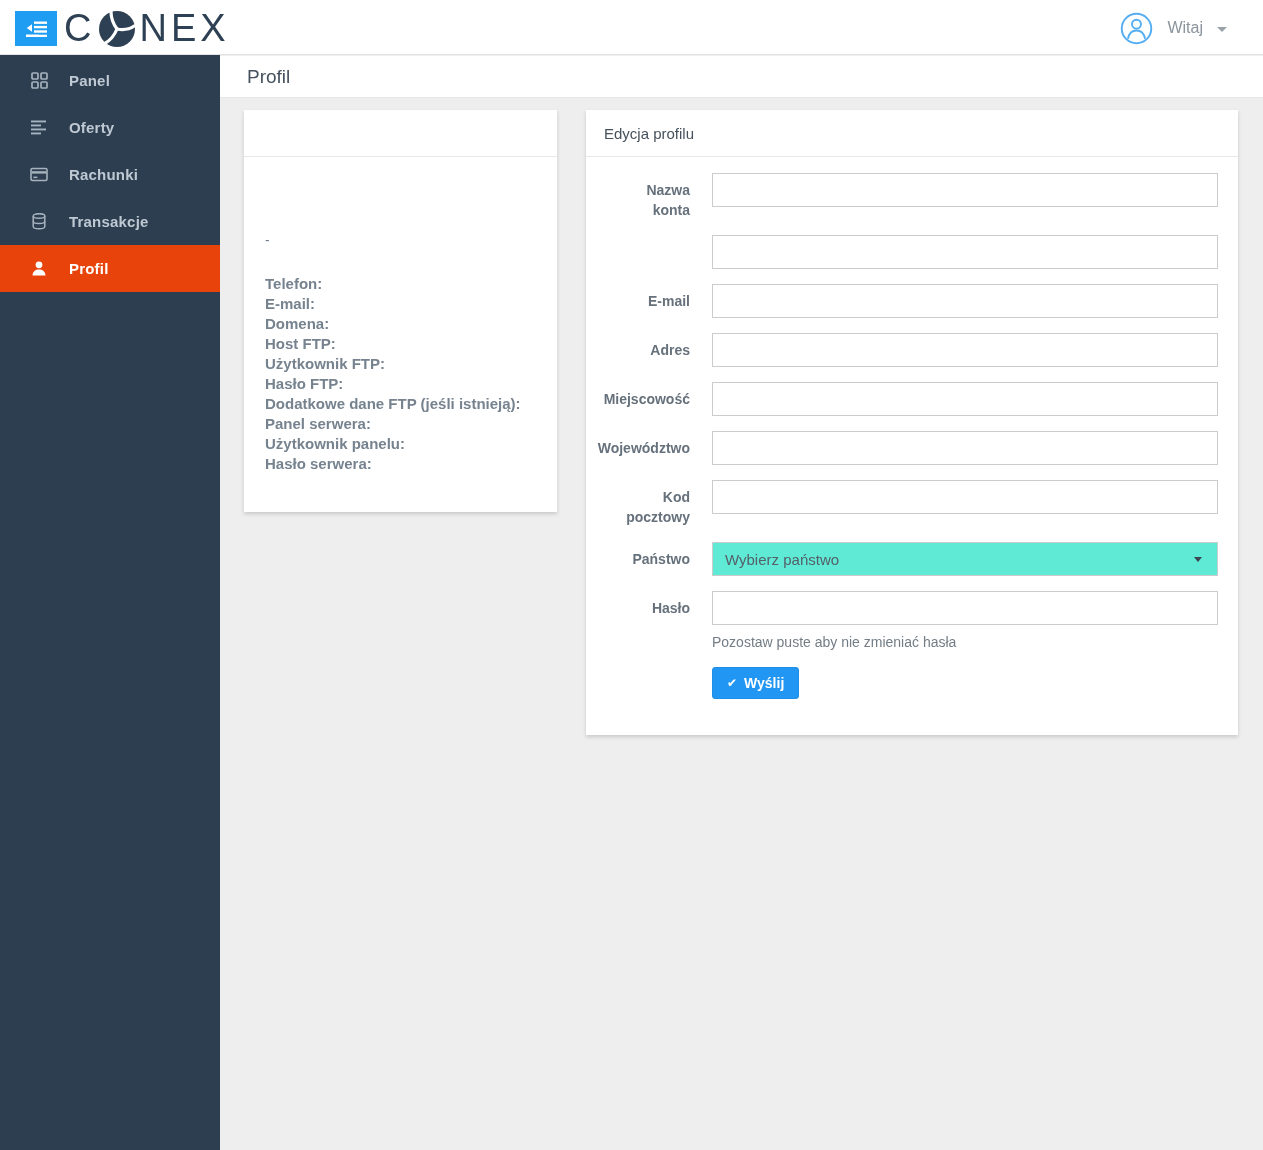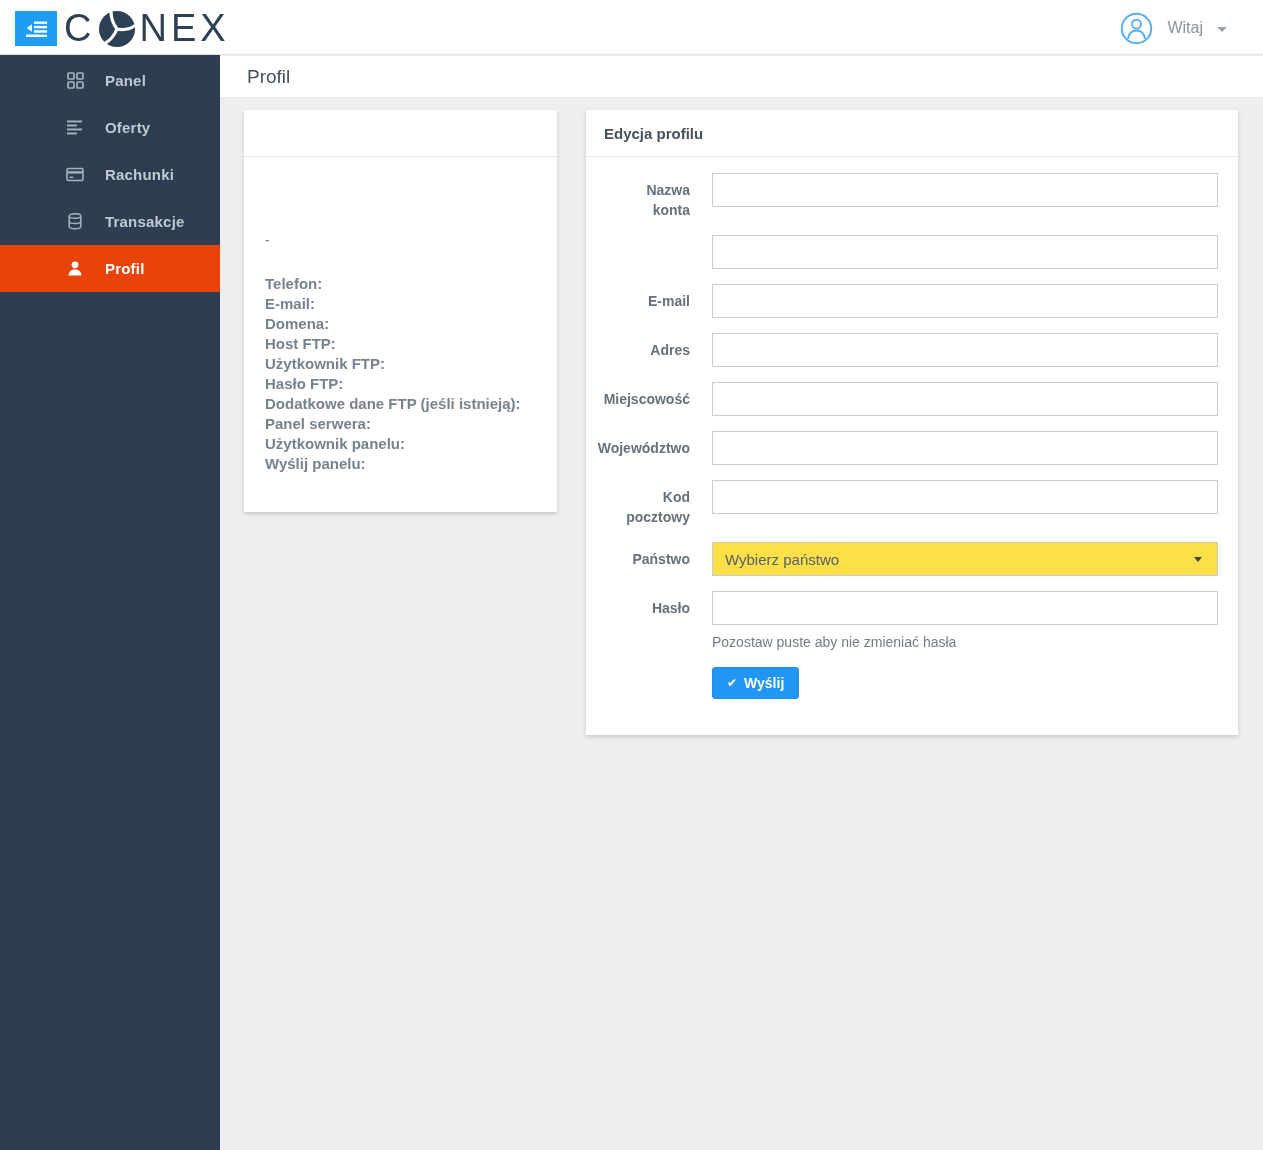--- a/index.html
+++ b/index.html
@@ -15,53 +15,53 @@
   .brand { position:absolute; left:64px; top:4px; height:48px; display:flex; align-items:center;
            color:#2e4154; font-weight:300; font-size:38px; letter-spacing:4px; }
   .brand .o-mark { margin:0 2px; position:relative; top:1px; }
   .user-menu { position:absolute; right:36px; top:8px; height:40px; display:flex; align-items:center; gap:14px; cursor:pointer; }
   .user-menu .greet { color:#8b949c; font-size:16px; }
   .caret-down { width:0; height:0; border-left:5px solid transparent; border-right:5px solid transparent;
                 border-top:5px solid #9aa3aa; margin-top:2px; }
 
   
   .sidebar { position:absolute; left:0; top:55px; width:220px; height:1095px; background:#2d3e50; padding-top:2px; }
-  .side-item { height:47px; display:flex; align-items:center; color:#bfc9d3; cursor:pointer;padding-left:36px; }
+  .side-item { height:47px; display:flex; align-items:center; color:#bfc9d3; cursor:pointer; }
   .side-item .s-icon { width:18px; margin-left:30px; display:flex; justify-content:center; color:#a6b2bd; }
   .side-item .s-label { margin-left:21px; font-size:15px; font-weight:600; letter-spacing:.2px; }
   .side-item.active { background:#e8430a; color:#ffffff; }
   .side-item.active .s-icon { color:#ffffff; }
 
   
   .titlebar { position:absolute; left:220px; top:56px; width:1043px; height:42px; background:#ffffff;
               border-bottom:1px solid #e7e7e7; display:flex; align-items:center; }
   .titlebar .ptitle { margin-left:27px; font-size:19px; color:#45525e; }
 
   
   .content { position:absolute; left:220px; top:98px; width:1043px; height:1052px; }
   .card { background:#ffffff; box-shadow:0 2px 4px rgba(0,0,0,.16); }
   .card-head { height:47px; border-bottom:1px solid #e8e8e8; display:flex; align-items:center; }
-  .card-head .chead-title { margin-left:18px; font-size:15px; font-weight:700; color:#46515c; }
+  .card-head .chead-title { margin-left:18px; font-size:15px; font-weight:400; color:#46515c; }
 
   .info-card { position:absolute; left:24px; top:12px; width:313px; height:402px; }
   .info-body { padding:20px 20px 0 21px; }
   .info-spacer { height:55px; }
   .info-dash { color:#76838f; font-size:14px; height:20px; }
   .info-gap { height:22px; }
   .info-label { color:#76838f; font-size:15px; font-weight:700; line-height:20px; white-space:nowrap; }
 
   .edit-card { position:absolute; left:366px; top:12px; width:652px; }
   .form-body { padding:16px 13px 36px 0; }
   .form-group { display:flex; margin-bottom:15px; }
   .flabel { width:104px; text-align:right; padding-top:7px; line-height:20px; font-size:14px;
             font-weight:700; color:#66717c; white-space:pre-line; }
   .fcol { margin-left:22px; width:506px; }
   .tinput { width:506px; height:34px; border:1px solid #cccccc; background:#ffffff; padding:0 12px;
             font-size:14px; color:#333333; font-family:inherit; outline:none; }
-  .fselect { width:506px; height:34px; border:1px solid #cccccc; background:#fde047; padding:0 12px;
+  .fselect { width:506px; height:34px; border:1px solid #cccccc; background:#5eead4; padding:0 12px;
              display:flex; align-items:center; justify-content:space-between; cursor:pointer; }
   .fselect .sel-text { font-size:15px; color:#55606a; }
   .sel-caret { width:0; height:0; border-left:4.5px solid transparent; border-right:4.5px solid transparent;
                border-top:5.5px solid #3c4650; margin-right:3px; }
   .help-text { margin-top:7px; font-size:14px; color:#737d86; line-height:20px; }
   .btn-row { margin-left:126px; margin-top:8px; }
   .submit-btn { height:32px; padding:0 14px; background:#2196f3; border:1px solid #1e8ee6; border-radius:3px;
                 color:#ffffff; font-size:14px; font-weight:600; font-family:inherit; cursor:pointer;
                 display:inline-flex; align-items:center; gap:7px; }
   .submit-btn .chk { font-size:12px; }
@@ -185,21 +185,21 @@
         <div class="info-gap"></div>
         <div class="info-label">Telefon:</div>
         <div class="info-label">E-mail:</div>
         <div class="info-label">Domena:</div>
         <div class="info-label">Host FTP:</div>
         <div class="info-label">Użytkownik FTP:</div>
         <div class="info-label">Hasło FTP:</div>
         <div class="info-label">Dodatkowe dane FTP (jeśli istnieją):</div>
         <div class="info-label">Panel serwera:</div>
         <div class="info-label">Użytkownik panelu:</div>
-        <div class="info-label">Wyślij panelu:</div>
+        <div class="info-label">Hasło serwera:</div>
       </div>
     </section>
 
     <section class="card edit-card">
       <div class="card-head">
         <span class="chead-title">Edycja profilu</span>
       </div>
       <div class="form-body">
 
         <div class="form-group">

